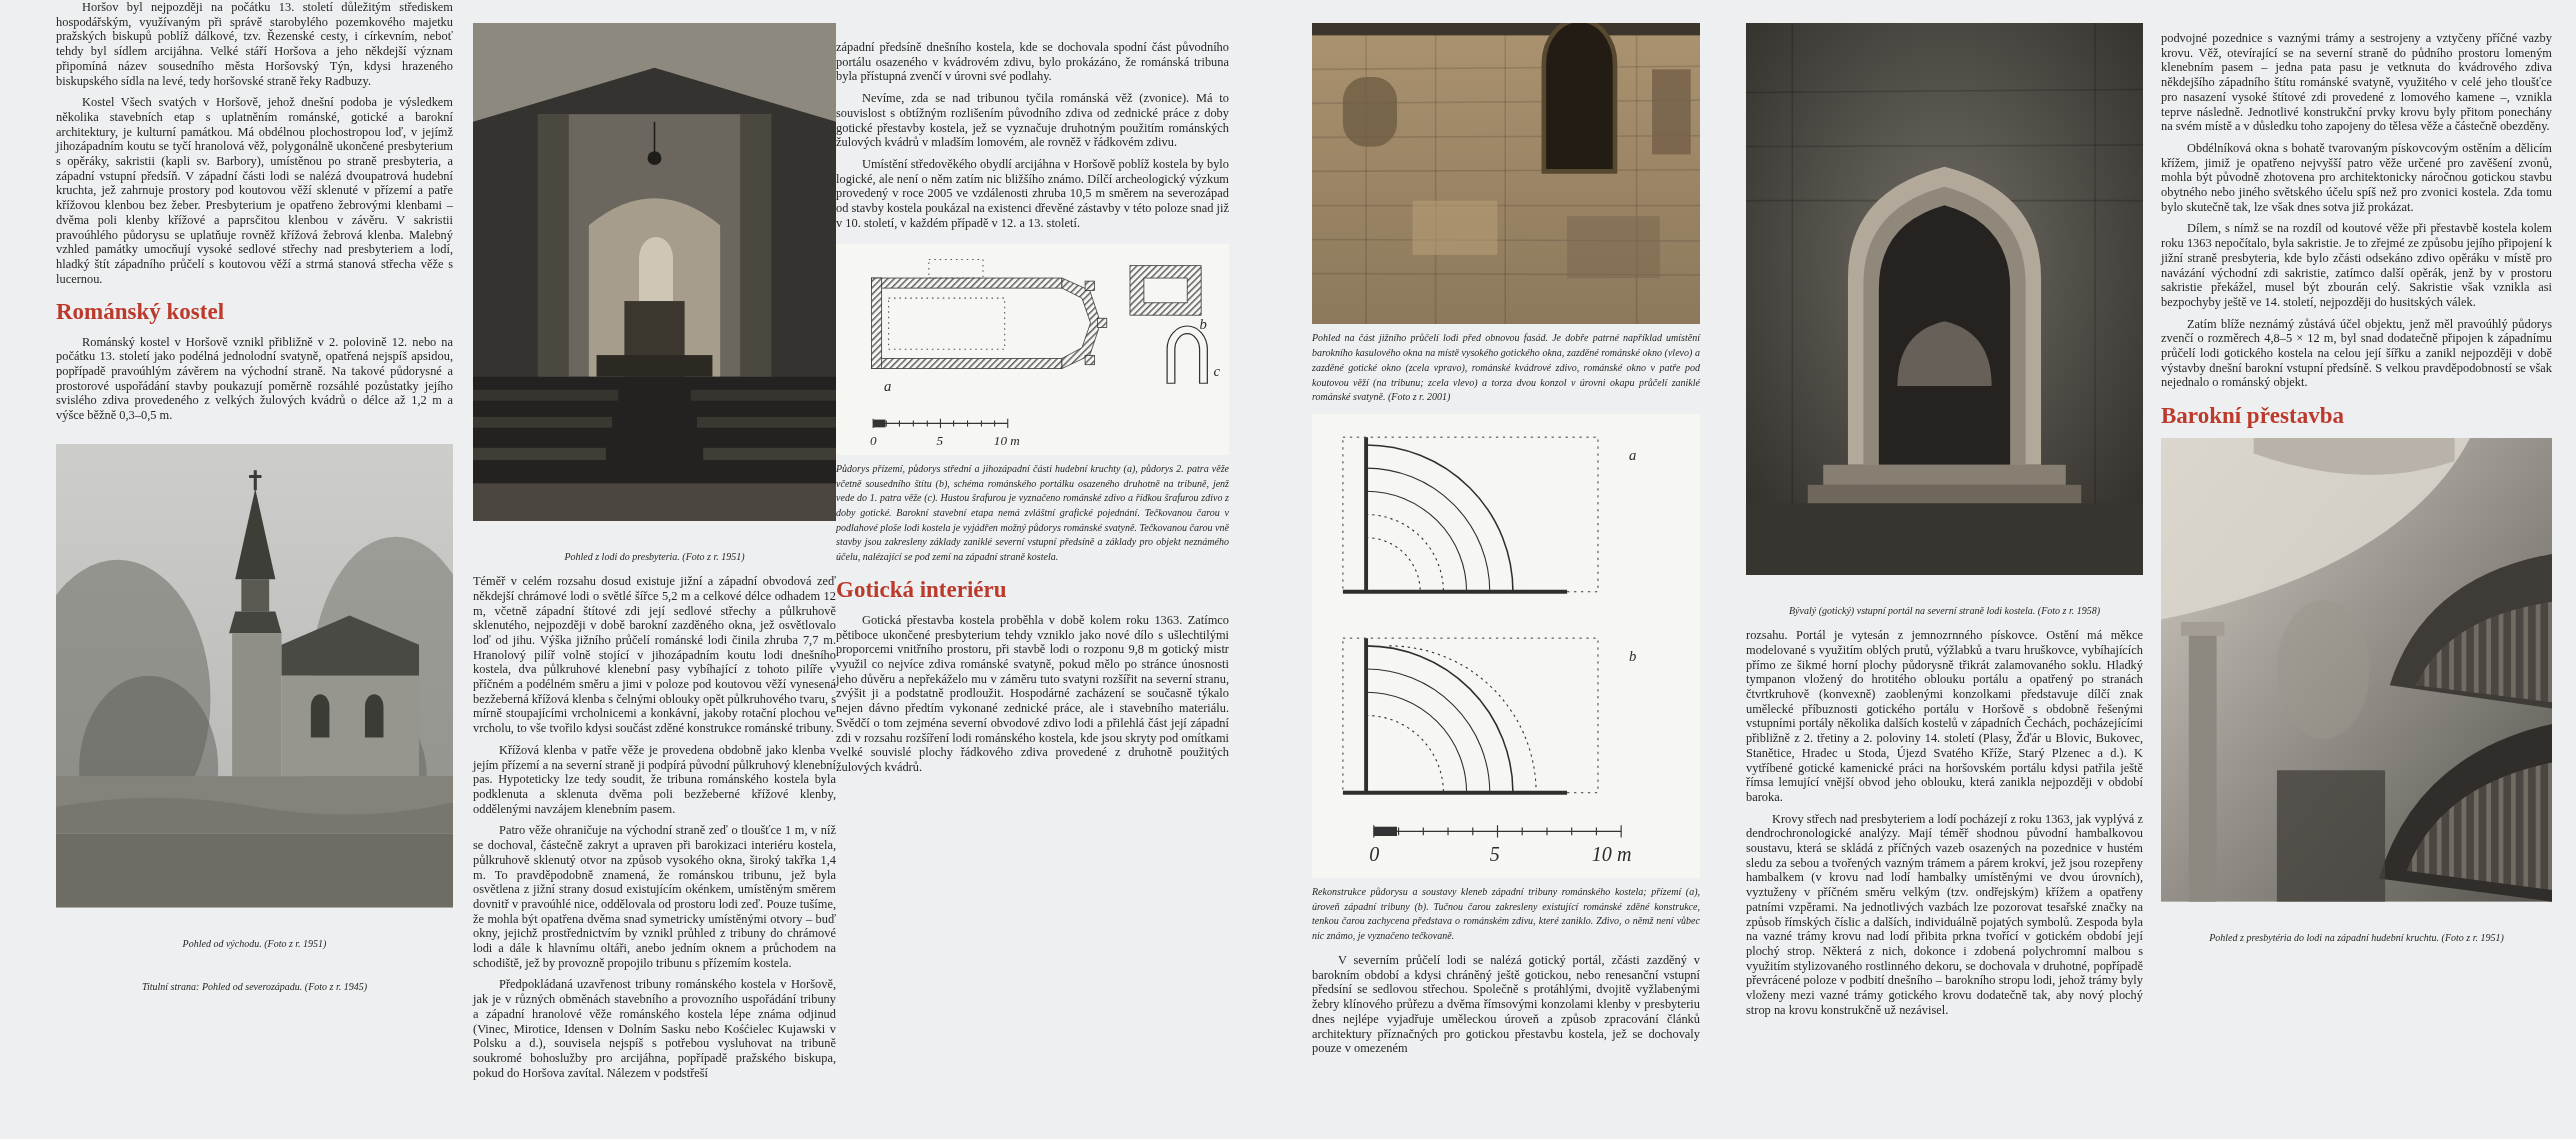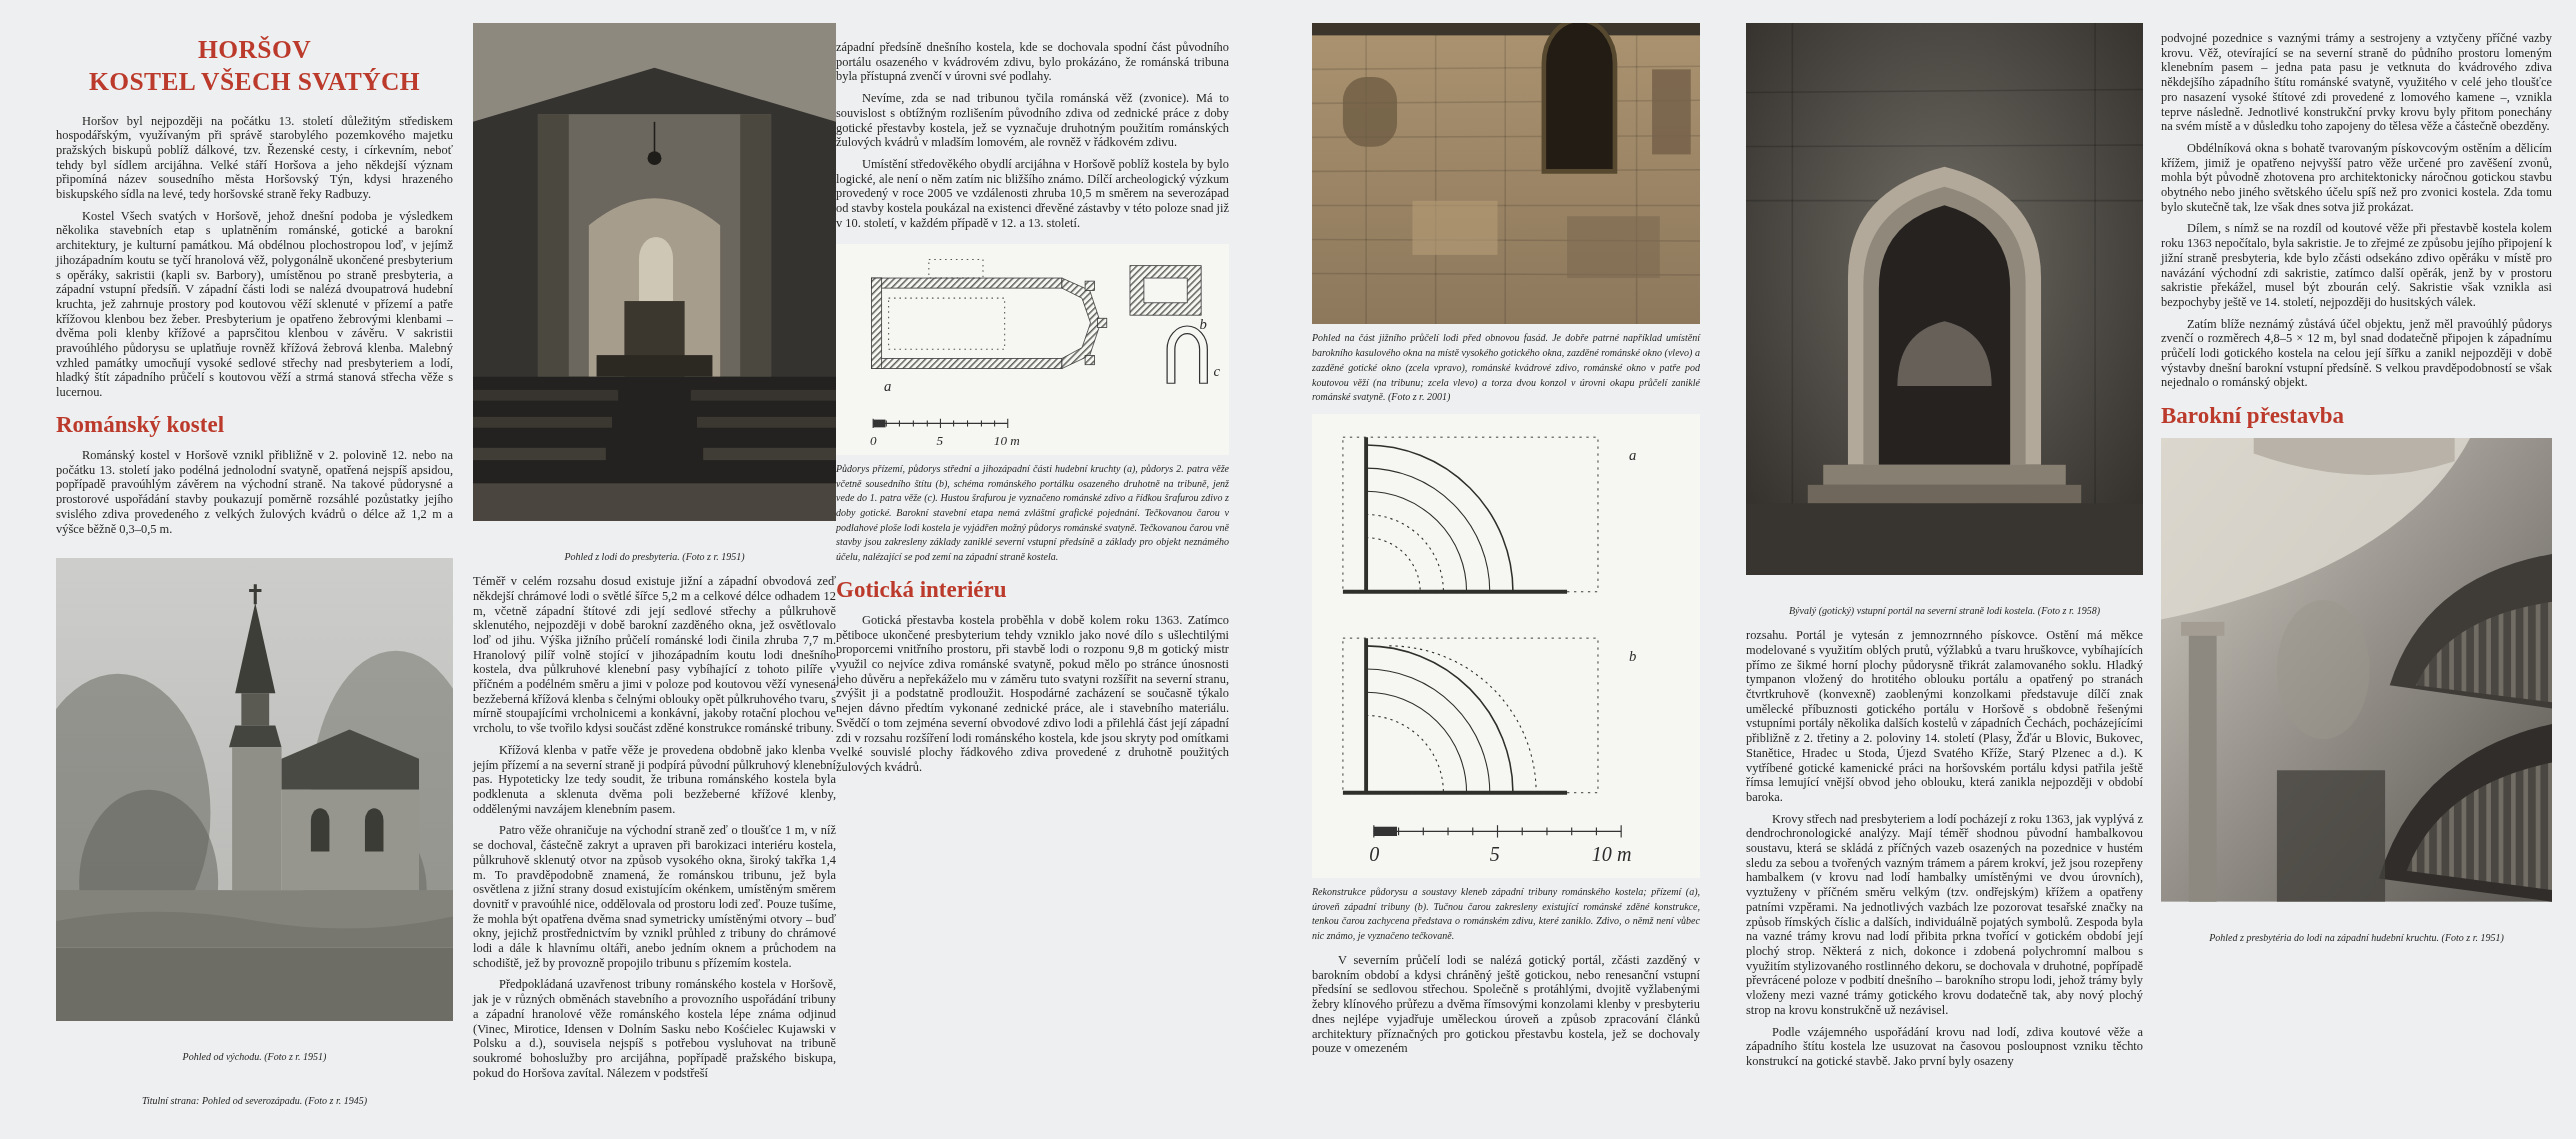--- a/index.html
+++ b/index.html
@@ -50,21 +50,20 @@
   }
   .mt-top1 { margin-top:32px; }
   .mt-photo { margin-top:21.6px; }
 </style>
 </head>
 <body>
 
 <div class="page">
 
   <section class="col" id="c1">
-    <h1 class="title"><span>HORŠOV</span><br><span>KOSTEL VŠECH SVATÝCH</span></h1>
     <p class="body">Horšov byl nejpozději na počátku 13. století důležitým střediskem hospodářským, využívaným při správě starobylého pozemkového majetku pražských biskupů poblíž dálkové, tzv. Řezenské cesty, i církevním, neboť tehdy byl sídlem arcijáhna. Velké stáří Horšova a jeho někdejší význam připomíná název sousedního města Horšovský Týn, kdysi hrazeného biskupského sídla na levé, tedy horšovské straně řeky Radbuzy.</p>
     <p class="body">Kostel Všech svatých v Horšově, jehož dnešní podoba je výsledkem několika stavebních etap s uplatněním románské, gotické a barokní architektury, je kulturní památkou. Má obdélnou plochostropou loď, v jejímž jihozápadním koutu se tyčí hranolová věž, polygonálně ukončené presbyterium s opěráky, sakristii (kapli sv. Barbory), umístěnou po straně presbyteria, a západní vstupní předsíň. V západní části lodi se nalézá dvoupatrová hudební kruchta, jež zahrnuje prostory pod koutovou věží sklenuté v přízemí a patře křížovou klenbou bez žeber. Presbyterium je opatřeno žebrovými klenbami – dvěma poli klenby křížové a paprsčitou klenbou v závěru. V sakristii pravoúhlého půdorysu se uplatňuje rovněž křížová žebrová klenba. Malebný vzhled památky umocňují vysoké sedlové střechy nad presbyteriem a lodí, hladký štít západního průčelí s koutovou věží a strmá stanová střecha věže s lucernou.</p>
     <h2 class="section">Románský kostel</h2>
     <p class="body">Románský kostel v Horšově vznikl přibližně v 2. polovině 12. nebo na počátku 13. století jako podélná jednolodní svatyně, opatřená nejspíš apsidou, popřípadě pravoúhlým závěrem na východní straně. Na takové půdorysné a prostorové uspořádání stavby poukazují poměrně rozsáhlé pozůstatky jejího svislého zdiva provedeného z velkých žulových kvádrů o délce až 1,2 m a výšce běžně 0,3–0,5 m.</p>
     <figure class="mt-photo">
       <svg class="photo" viewBox="0 0 514 600" preserveAspectRatio="none" role="img">
         <defs>
           <linearGradient id="sky1" x1="0" y1="0" x2="0" y2="1">
             <stop offset="0" stop-color="#cdcecb"></stop>
               <stop offset="1" stop-color="#b4b5b1"></stop>
@@ -281,21 +280,20 @@
         <path d="M172,572 V344 Q172,260 257,236 Q342,260 342,344 V572 Z" fill="#262220"></path>
         <path d="M196,470 Q196,400 257,386 Q318,400 318,470 Z" fill="#9b9488" opacity="0.55"></path>
         <rect x="100" y="572" width="314" height="26" fill="#877f72"></rect>
         <rect x="80" y="598" width="354" height="24" fill="#6f675b"></rect>
         <rect x="0" y="622" width="514" height="93" fill="#38342f"></rect>
       </svg>
     </figure>
     <p class="caption single">Bývalý (gotický) vstupní portál na severní straně lodi kostela. (Foto z r. 1958)</p>
     <p class="body noindent">rozsahu. Portál je vytesán z jemnozrnného pískovce. Ostění má měkce modelované s využitím oblých prutů, výžlabků a tvaru hruškovce, vybíhajících přímo ze šikmé horní plochy půdorysně třikrát zalamovaného soklu. Hladký tympanon vložený do hrotitého oblouku portálu a opatřený po stranách čtvrtkruhově (konvexně) zaoblenými konzolkami představuje dílčí znak umělecké příbuznosti gotického portálu v Horšově s obdobně řešenými vstupními portály několika dalších kostelů v západních Čechách, pocházejícími přibližně z 2. třetiny a 2. poloviny 14. století (Plasy, Žďár u Blovic, Bukovec, Stanětice, Hradec u Stoda, Újezd Svatého Kříže, Starý Plzenec a d.). K vytříbené gotické kamenické práci na horšovském portálu kdysi patřila ještě římsa lemující vnější obvod jeho oblouku, která zanikla nejpozději v období baroka.</p>
     <p class="body">Krovy střech nad presbyteriem a lodí pocházejí z roku 1363, jak vyplývá z dendrochronologické analýzy. Mají téměř shodnou původní hambalkovou soustavu, která se skládá z příčných vazeb osazených na pozednice v hustém sledu za sebou a tvořených vazným trámem a párem krokví, jež jsou rozepřeny hambalkem (v krovu nad lodí hambalky umístěnými ve dvou úrovních), vyztuženy v příčném směru velkým (tzv. ondřejským) křížem a opatřeny patními vzpěrami. Na jednotlivých vazbách lze pozorovat tesařské značky na způsob římských číslic a dalších, individuálně pojatých symbolů. Zespoda byla na vazné trámy krovu nad lodí přibita prkna tvořící v gotickém období její plochý strop. Některá z nich, dokonce i zdobená polychromní malbou s využitím stylizovaného rostlinného dekoru, se dochovala v druhotné, popřípadě převrácené poloze v podbití dnešního – barokního stropu lodi, jehož trámy byly vloženy mezi vazné trámy gotického krovu dodatečně tak, aby nový plochý strop na krovu konstrukčně už nezávisel.</p>
-    <p class="body">Podle vzájemného uspořádání krovu nad lodí, zdiva koutové věže a západního štítu kostela lze usuzovat na časovou posloupnost vzniku těchto konstrukcí na gotické stavbě. Jako první byly osazeny</p>
   </section>
 
   <section class="col" id="c6">
     <p class="body noindent" style="margin-top:31px">podvojné pozednice s vaznými trámy a sestrojeny a vztyčeny příčné vazby krovu. Věž, otevírající se na severní straně do půdního prostoru lomeným klenebním pasem – jedna pata pasu je vetknuta do kvádrového zdiva někdejšího západního štítu románské svatyně, využitého v celé jeho tloušťce pro nasazení vysoké štítové zdi provedené z lomového kamene –, vznikla teprve následně. Jednotlivé konstrukční prvky krovu byly přitom ponechány na svém místě a v důsledku toho zapojeny do tělesa věže a částečně obezděny.</p>
     <p class="body">Obdélníková okna s bohatě tvarovaným pískovcovým ostěním a dělicím křížem, jimiž je opatřeno nejvyšší patro věže určené pro zavěšení zvonů, mohla být původně zhotovena pro architektonicky náročnou gotickou stavbu obytného nebo jiného světského účelu spíš než pro zvonici kostela. Zda tomu bylo skutečně tak, lze však dnes sotva již prokázat.</p>
     <p class="body">Dílem, s nímž se na rozdíl od koutové věže při přestavbě kostela kolem roku 1363 nepočítalo, byla sakristie. Je to zřejmé ze způsobu jejího připojení k jižní straně presbyteria, kde bylo zčásti odsekáno zdivo opěráku v místě pro navázání východní zdi sakristie, zatímco další opěrák, jenž by v prostoru sakristie překážel, musel být zbourán celý. Sakristie však vznikla asi bezpochyby ještě ve 14. století, nejpozději do husitských válek.</p>
     <p class="body">Zatím blíže neznámý zůstává účel objektu, jenž měl pravoúhlý půdorys zvenčí o rozměrech 4,8–5 × 12 m, byl snad dodatečně připojen k západnímu průčelí lodi gotického kostela na celou její šířku a zanikl nejpozději v době výstavby dnešní barokní vstupní předsíně. S velkou pravděpodobností se však nejednalo o románský objekt.</p>
     <h2 class="section">Barokní přestavba</h2>
     <figure style="margin-top:10.8px">
       <svg class="photo" viewBox="0 0 506 600" preserveAspectRatio="none" role="img">

